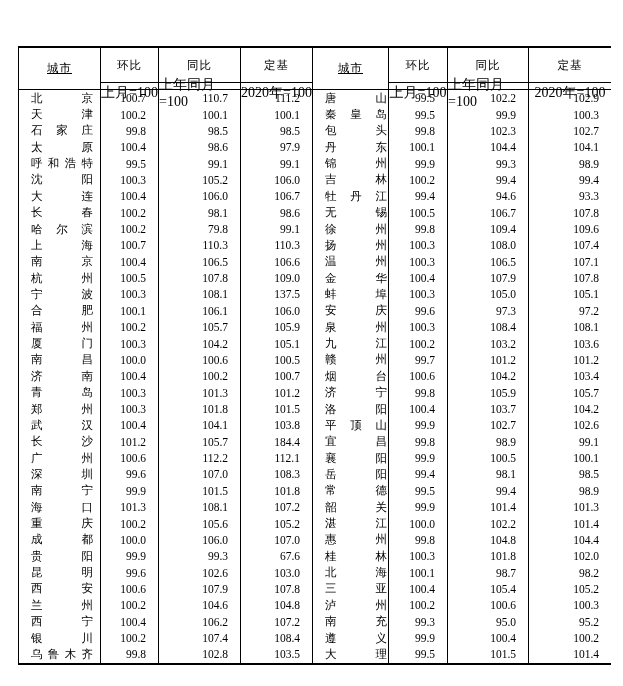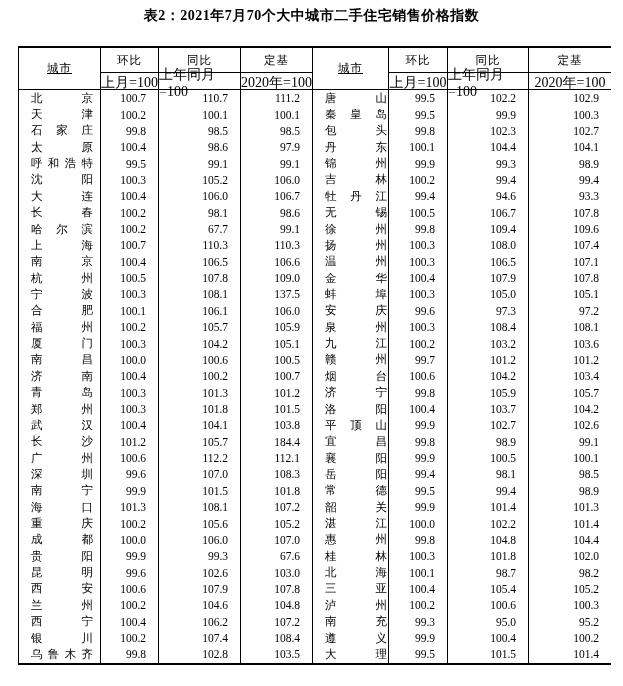--- a/index.html
+++ b/index.html
@@ -14,21 +14,21 @@
   .table {
     position:absolute; left:18px; top:46px; width:592px;
     border-top:2.5px solid #000; border-bottom:2.5px solid #000;
     border-left:1px solid #000; background:#fff;
   }
   .thead { display:flex; border-bottom:1.5px solid #000; height:41px; }
   .hc { box-sizing:border-box; border-right:1px solid #000; font-size:11.5px; }
   .hc.last { border-right:none; }
   .city-h { display:flex; align-items:center; justify-content:center; letter-spacing:1px;text-decoration:underline; }
   .split .top {
-    box-sizing:border-box; height:25px; border-bottom:1px solid #000;
+    box-sizing:border-box; height:35px; border-bottom:1px solid #000;
     display:flex; align-items:center; justify-content:center; letter-spacing:1px;
   }
   .split .bot {
     box-sizing:border-box; height:19px;
     display:flex; align-items:center; justify-content:center; font-size:14px;
   }
   .tbody { }
   .trow { display:flex; height:16.37px; }
   .cell {
     box-sizing:border-box; border-right:1px solid #000;
@@ -38,21 +38,20 @@
   .num { justify-content:flex-end; padding-right:12px; }
   .cname { display:flex; justify-content:space-between; width:62px; margin-left:12px; }
   
   .c0{width:82px;} .c1{width:58px;} .c2{width:82px;} .c3{width:72px;}
   .c4{width:76px;} .c5{width:59px;} .c6{width:81px;} .c7{width:82px;}
 </style>
 </head>
 <body>
 
 <div class="page">
-  <div class="title">表2：2021年7月70个大中城市二手住宅销售价格指数</div>
 
   <div class="table">
     <div class="thead">
       <div class="hc c0 city-h">城市</div>
       <div class="hc c1 split">
         <div class="top">环比</div>
         <div class="bot">上月=100</div>
       </div>
       <div class="hc c2 split">
         <div class="top">同比</div>
@@ -244,21 +243,21 @@
         </div>
         <div class="trow">
           <div class="cell c0">
             <span class="cname">
               <span>哈</span>
               <span>尔</span>
               <span>滨</span>
             </span>
           </div>
           <div class="cell num c1">100.2</div>
-          <div class="cell num c2">67.7</div>
+          <div class="cell num c2">79.8</div>
           <div class="cell num c3">99.1</div>
           <div class="cell c4">
             <span class="cname">
               <span>徐</span>
               <span>州</span>
             </span>
           </div>
           <div class="cell num c5">99.8</div>
           <div class="cell num c6">109.4</div>
           <div class="cell num c7 last">109.6</div>

